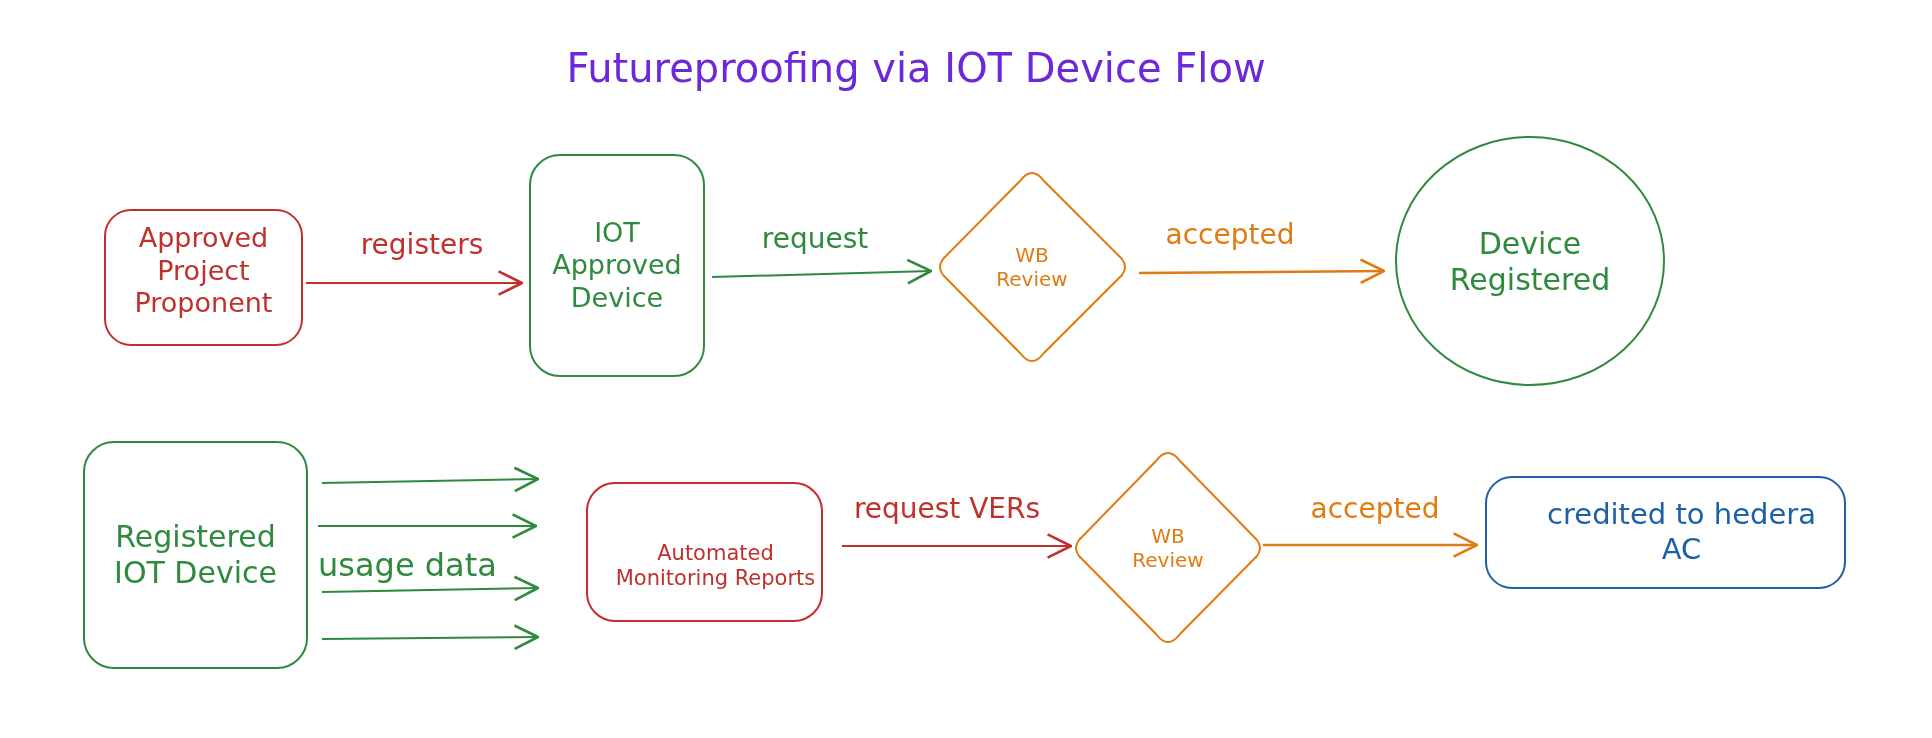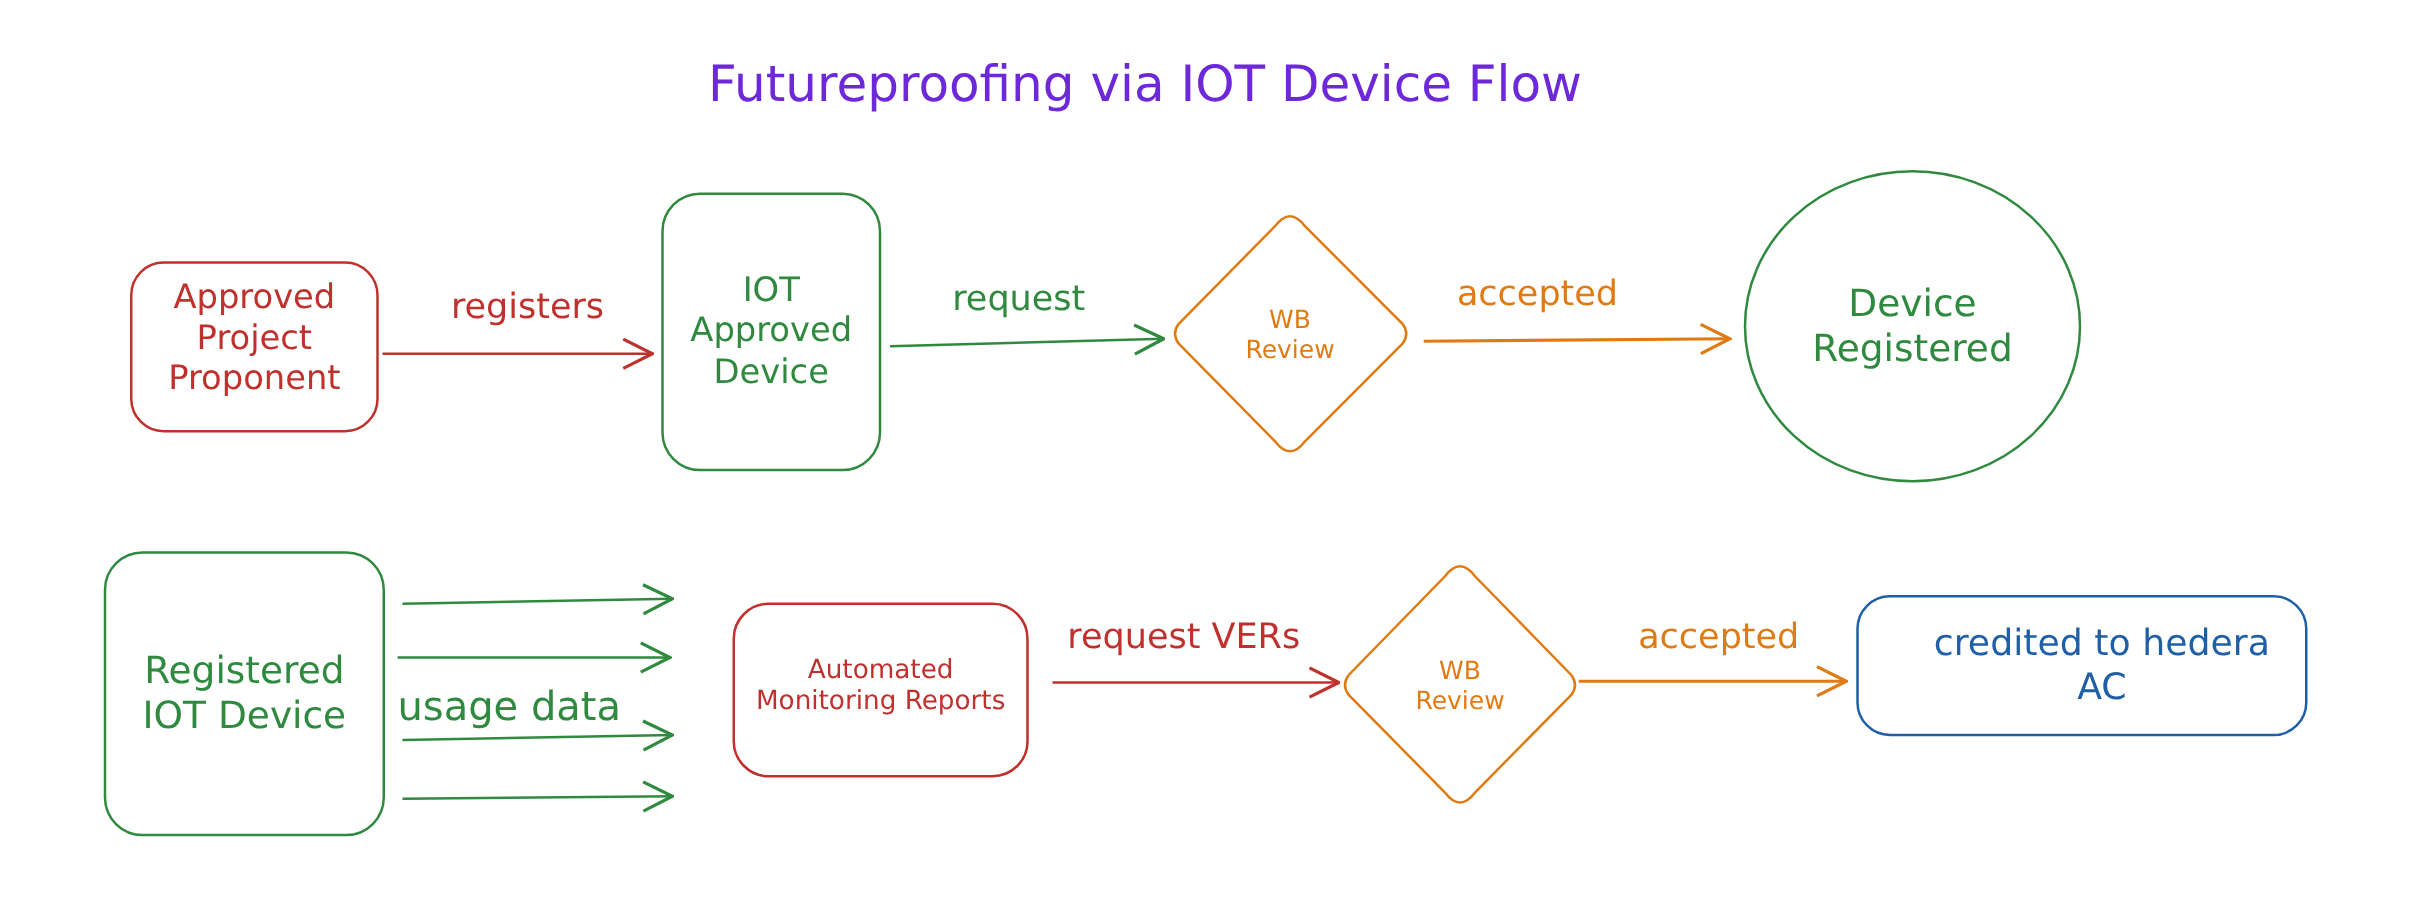--- a/index.html
+++ b/index.html
@@ -65,21 +65,21 @@
 Review</div>
 <div class="lbl green node-text" style="left:1400px;top:220px;width:260px;height:84px;font-size:30px;">Device
 Registered</div>
 
 <div class="lbl red" style="left:332px;top:228px;width:180px;font-size:28px;">registers</div>
 <div class="lbl green" style="left:735px;top:222px;width:160px;font-size:28px;">request</div>
 <div class="lbl orange" style="left:1140px;top:218px;width:180px;font-size:28px;">accepted</div>
 
 <div class="lbl green node-text" style="left:84px;top:500px;width:223px;height:110px;font-size:30px;">Registered
 IOT Device</div>
-<div class="lbl red node-text" style="left:587px;top:508px;width:235px;height:80px;font-size:21px;">Automated
+<div class="lbl red node-text" style="left:587px;top:526px;width:235px;height:80px;font-size:21px;padding-left:11px;">Automated
 Monitoring Reports</div>
 <div class="lbl orange node-text" style="left:1118px;top:508px;width:100px;height:80px;font-size:20px;">WB
 Review</div>
 <div class="lbl blue node-text" style="left:1486px;top:487px;width:359px;height:90px;font-size:29px;padding-left:16px;">credited to hedera
 AC</div>
 
 <div class="lbl green" style="left:318px;top:546px;width:200px;font-size:32px;text-align:left;">usage data</div>
 <div class="lbl red" style="left:832px;top:492px;width:230px;font-size:28px;">request VERs</div>
 <div class="lbl orange" style="left:1285px;top:492px;width:180px;font-size:28px;">accepted</div>
 

